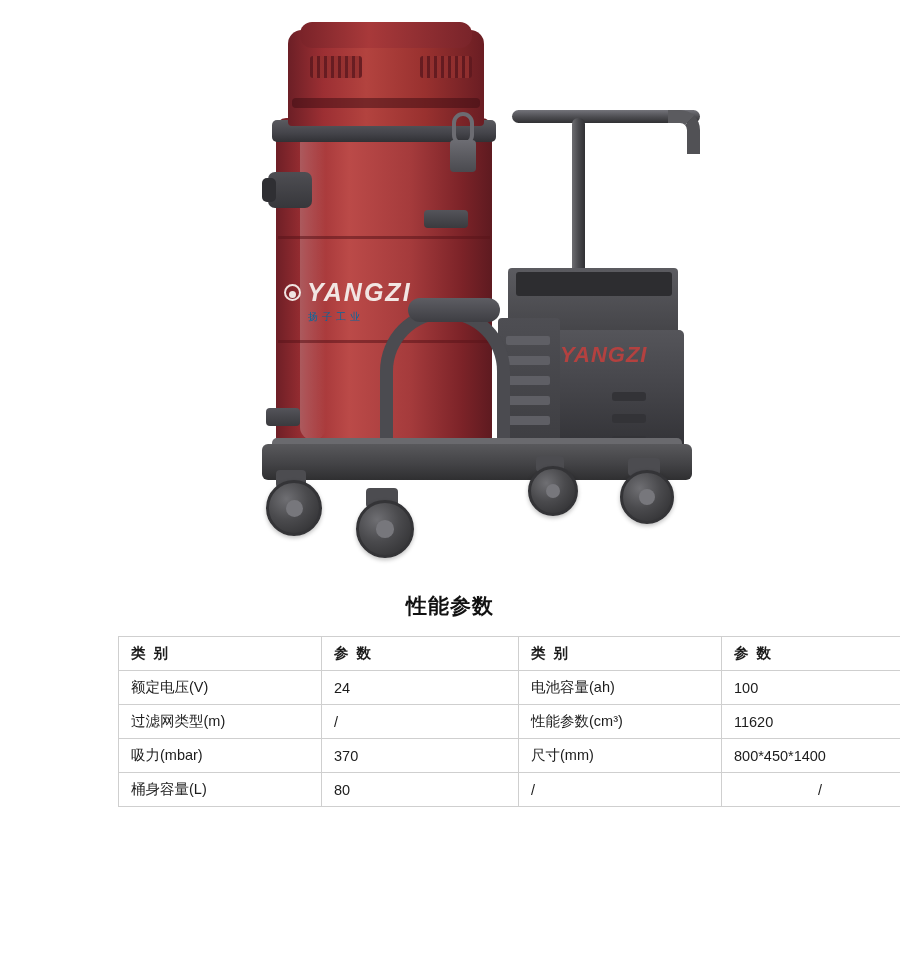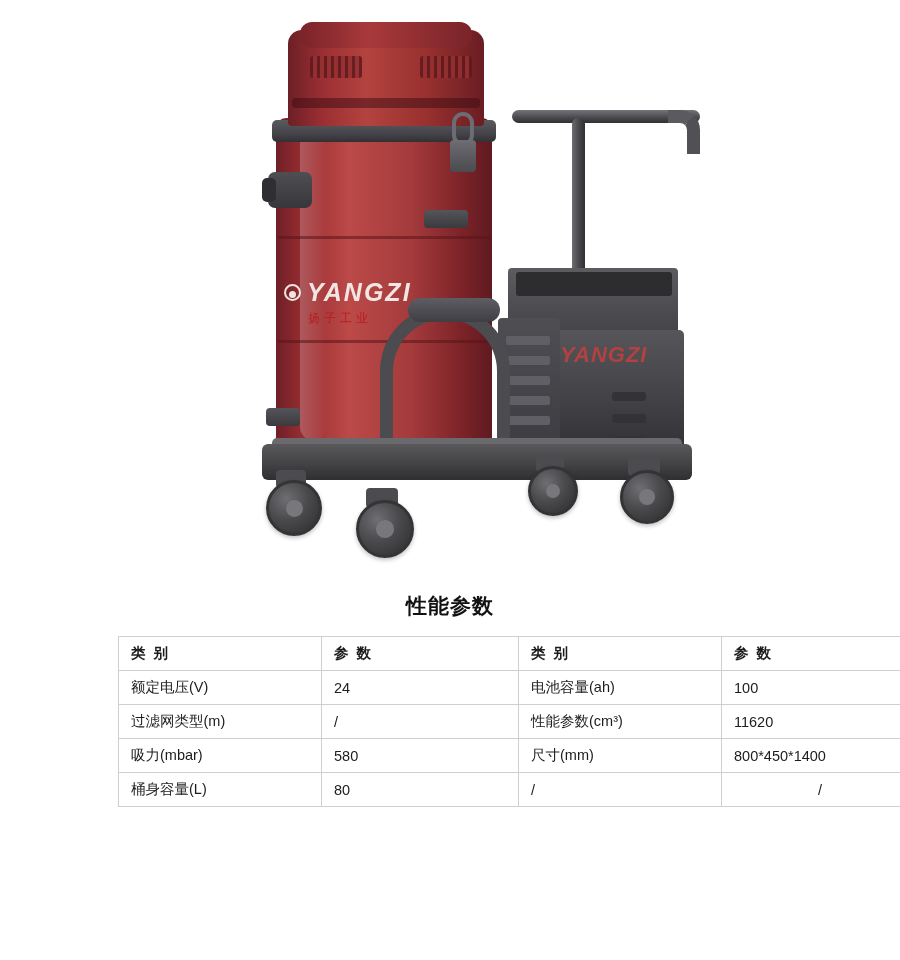--- a/index.html
+++ b/index.html
@@ -347,23 +347,23 @@
   }
   .brand-name {
     font-size: 25px;
     font-weight: bold;
     font-style: italic;
     letter-spacing: 2px;
   }
   .brand-sub {
     margin-top: 3px;
     margin-left: 24px;
-    font-size: 12px;
+    font-size: 10px;
     letter-spacing: 4px;
-    color: #b91c1c;
+    color: #0369a1;
   }
 
   .gloss {
     position: absolute;
     left: 300px;
     top: 130px;
     width: 26px;
     height: 310px;
     background: linear-gradient(90deg, rgba(255,255,255,.22), rgba(255,255,255,0));
     border-radius: 13px;
@@ -504,21 +504,21 @@
         <td>100</td>
       </tr>
       <tr>
         <td>过滤网类型(m)</td>
         <td>/</td>
         <td>性能参数(cm³)</td>
         <td>11620</td>
       </tr>
       <tr>
         <td>吸力(mbar)</td>
-        <td>580</td>
+        <td>370</td>
         <td>尺寸(mm)</td>
         <td>800*450*1400</td>
       </tr>
       <tr>
         <td>桶身容量(L)</td>
         <td>80</td>
         <td>/</td>
         <td class="center">/</td>
       </tr>
     </tbody>

